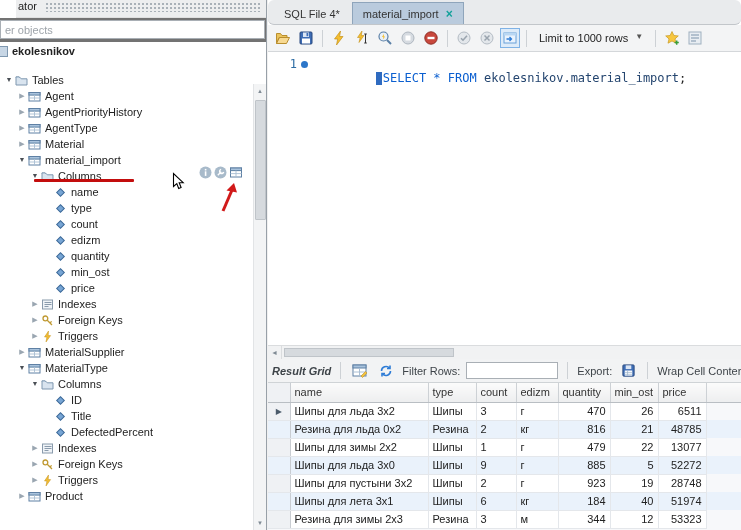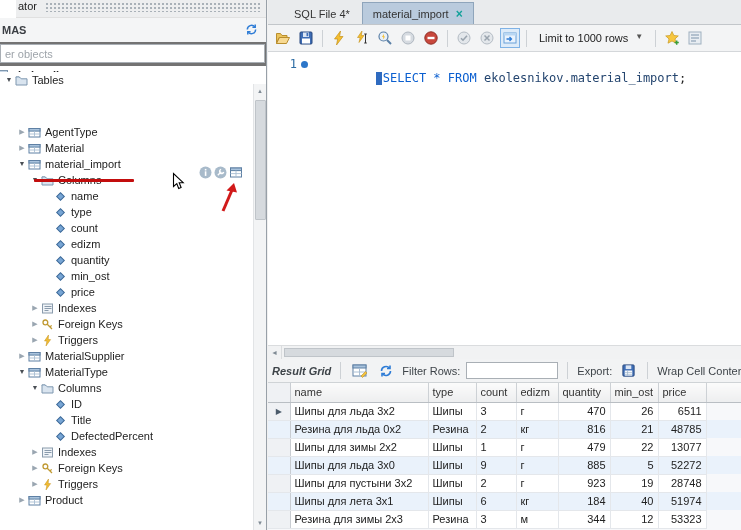--- a/index.html
+++ b/index.html
@@ -46,21 +46,21 @@
                  background:#C30D0D;z-index:6;border-radius:1px;}
   .hover-icons{position:absolute;left:199px;top:166px;display:flex;gap:2px;z-index:4;}
   .hover-icons span{display:inline-flex;}
   .mouse-cursor{position:absolute;left:172px;top:172px;z-index:7;}
   .red-arrow{position:absolute;left:216px;top:181px;z-index:7;}
 
   
   #right-panel{position:absolute;left:268px;top:0;right:0;height:530px;display:flex;
                flex-direction:column;background:#FFF;}
   .tab-bar{flex:0 0 25px;height:25px;background:#E9EBED;display:flex;align-items:flex-end;
-           padding-left:16px;gap:2px;border-bottom:1px solid #C2C6CA;}
+           padding-left:6px;gap:2px;border-bottom:1px solid #C2C6CA;border-radius:6px;}
   .tab{height:21px;display:flex;align-items:center;padding:0 10px;color:#333;}
   .tab.active{background:#BACBDD;border:1px solid #8FA5BB;border-bottom:none;height:22px;gap:7px;}
   .tab-close{color:#12A19A;font-weight:bold;font-size:12px;line-height:12px;}
 
   .sql-toolbar{flex:0 0 27px;height:27px;background:#F3F4F5;border-bottom:1px solid #D4D7DA;
                display:flex;align-items:center;padding:0 5px;gap:3px;overflow:hidden;}
   .tbtn{width:20px;height:20px;display:flex;align-items:center;justify-content:center;flex:0 0 20px;}
   .tbtn.boxed{border:1px solid #7FB2E5;background:#DDEBF9;}
   .tsep{flex:0 0 1px;width:1px;height:17px;background:#CDD1D5;margin:0 3px;}
   .limit-dd{display:flex;align-items:flex-start;gap:7px;padding:2px 6px;white-space:nowrap;}
@@ -110,32 +110,20 @@
 
 <div id="app">
 
   <aside id="left-panel">
 
     <div class="panel-titlebar">
       <span>ator</span>
       <span class="grip"></span>
     </div>
 
-    <div class="schemas-bar">
-      <span>MAS</span>
-      <span class="spacer"></span>
-      <span>
-        <svg width="13" height="13" viewBox="0 0 14 14">
-          <path d="M2.5 7a4.5 4.5 0 0 1 8-2.8" fill="none" stroke="#2E7CD6" stroke-width="1.6"></path>
-          <path d="M11 1.5v3h-3" fill="none" stroke="#2E7CD6" stroke-width="1.6"></path>
-          <path d="M11.5 7a4.5 4.5 0 0 1-8 2.8" fill="none" stroke="#2E7CD6" stroke-width="1.6"></path>
-          <path d="M3 12.5v-3h3" fill="none" stroke="#2E7CD6" stroke-width="1.6"></path>
-        </svg>
-      </span>
-    </div>
 
     <div class="filter-row">
       <input placeholder="er objects" style="">
     </div>
 
     <div class="schema-header">
       <span class="schema-mini"></span>
       <span>ekolesnikov</span>
     </div>
 
@@ -143,21 +131,43 @@
         <div class="tree-row" style="padding-left: 3px;">
           <span class="tree-arrow exp">▼</span>
           <span class="tree-icon">
             <svg width="13" height="13" viewBox="0 0 13 13">
               <path d="M1 4v7h11V4.8H6.2L5 3.5H1z" fill="#D9E4EF" stroke="#7E97AF"></path>
               <path d="M1 4V2.8h3.2l1 1.2" fill="#C8D8E8" stroke="#7E97AF"></path>
             </svg>
           </span>
           <span class="tree-label">Tables</span>
         </div>
-        <div class="tree-row" style="padding-left: 16px; margin-top: 36px;">
+        <div class="tree-row" style="padding-left: 16px;">
+          <span class="tree-arrow col">▶</span>
+          <span class="tree-icon">
+            <svg width="13" height="13" viewBox="0 0 13 13">
+              <rect x="1" y="2.5" width="11" height="8.5" fill="#FFF" stroke="#5E80A4"></rect>
+              <rect x="1" y="2.5" width="11" height="2.6" fill="#A9C3DD" stroke="#5E80A4"></rect>
+              <path d="M6.5 5v6M1 8h11" stroke="#A9BED3" stroke-width="0.9" fill="none"></path>
+            </svg>
+          </span>
+          <span class="tree-label">Agent</span>
+        </div>
+        <div class="tree-row" style="padding-left: 16px;">
+          <span class="tree-arrow col">▶</span>
+          <span class="tree-icon">
+            <svg width="13" height="13" viewBox="0 0 13 13">
+              <rect x="1" y="2.5" width="11" height="8.5" fill="#FFF" stroke="#5E80A4"></rect>
+              <rect x="1" y="2.5" width="11" height="2.6" fill="#A9C3DD" stroke="#5E80A4"></rect>
+              <path d="M6.5 5v6M1 8h11" stroke="#A9BED3" stroke-width="0.9" fill="none"></path>
+            </svg>
+          </span>
+          <span class="tree-label">AgentPriorityHistory</span>
+        </div>
+        <div class="tree-row" style="padding-left: 16px;">
           <span class="tree-arrow col">▶</span>
           <span class="tree-icon">
             <svg width="13" height="13" viewBox="0 0 13 13">
               <rect x="1" y="2.5" width="11" height="8.5" fill="#FFF" stroke="#5E80A4"></rect>
               <rect x="1" y="2.5" width="11" height="2.6" fill="#A9C3DD" stroke="#5E80A4"></rect>
               <path d="M6.5 5v6M1 8h11" stroke="#A9BED3" stroke-width="0.9" fill="none"></path>
             </svg>
           </span>
           <span class="tree-label">AgentType</span>
         </div>

